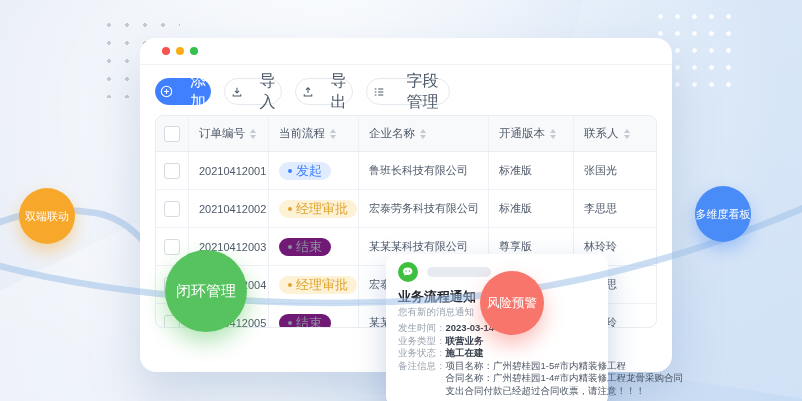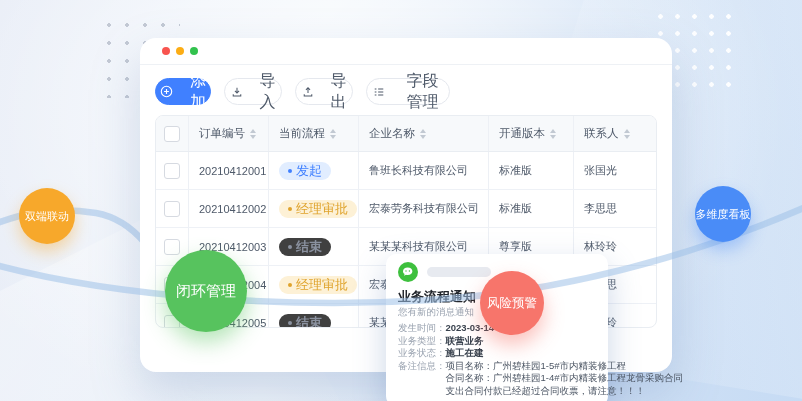--- a/index.html
+++ b/index.html
@@ -59,21 +59,21 @@
   .col-contact{width:82px;border-right:none;}
   .cb{width:14px;height:14px;border:1px solid #d6dae1;border-radius:3px;background:#fff;display:block;cursor:pointer;}
   .sort{display:inline-flex;flex-direction:column;gap:2px;margin-left:5px;cursor:pointer;}
   .sort i{display:block;width:0;height:0;border-left:3.5px solid transparent;border-right:3.5px solid transparent;}
   .sort .up{border-bottom:4px solid #c2c9d2;}
   .sort .dn{border-top:4px solid #c2c9d2;}
   .badge{display:inline-flex;align-items:center;gap:4px;height:18px;padding:0 9px;border-radius:9px;font-size:13px;}
   .badge::before{content:'';width:4px;height:4px;border-radius:50%;background:currentColor;}
   .badge-blue{background:#e1edff;color:#4080FF;}
   .badge-yellow{background:#fdf1d6;color:#dfa32c;}
-  .badge-gray{background:#404040;color:#8a919f;font-weight:bold;}
+  .badge-gray{background:#701a75;color:#8a919f;}
 
   
   .notif{position:absolute;left:386px;top:254px;width:222px;background:#fff;border-radius:10px;
     box-shadow:0 12px 32px rgba(96,128,180,.32);z-index:3;padding:8px 12px 9px;box-sizing:border-box;}
   .notif-head{display:flex;align-items:center;gap:9px;margin-bottom:7px;}
   .notif-pill{width:64px;height:10px;border-radius:5px;background:#e7eaf0;}
   .notif-title{font-size:13px;font-weight:bold;color:#21252b;line-height:16px;}
   .notif-sub{font-size:9.5px;color:#9aa3b0;line-height:13px;margin-bottom:4px;}
   .nf{display:flex;font-size:9.5px;line-height:12.5px;white-space:nowrap;}
   .nf-label{color:#9aa3b0;flex:0 0 auto;}

